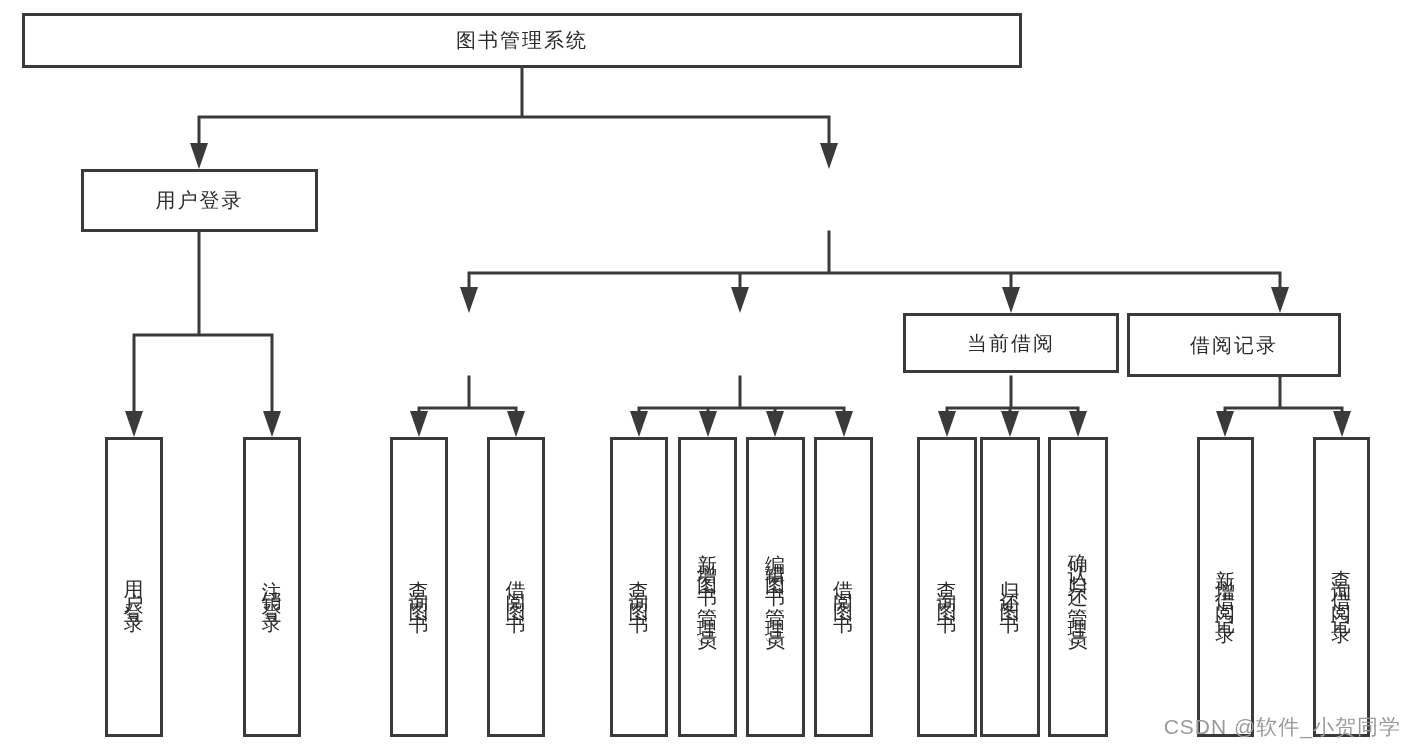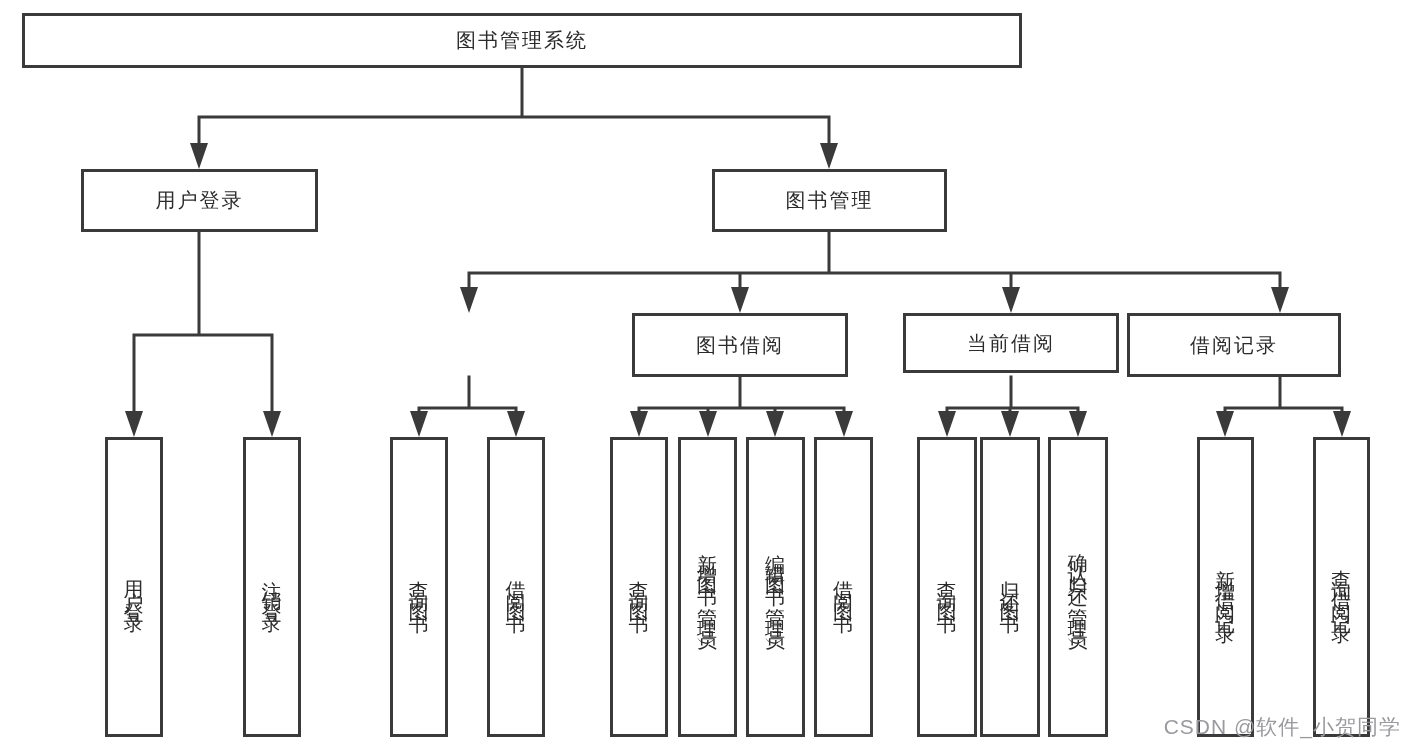--- a/index.html
+++ b/index.html
@@ -44,27 +44,21 @@
              M1216,411 h18 l-9,26 z M1333,411 h18 l-9,26 z"></path>
   </svg>
 
   <div class="node h" style="left:22px;top:13px;width:1000px;height:55px">
     <span class="lbl">图书管理系统</span>
   </div>
 
   <div class="node h" style="left:81px;top:169px;width:237px;height:63px">
     <span class="lbl">用户登录</span>
   </div>
-  <div class="node h" style="left:712px;top:169px;width:235px;height:63px">
-    <span class="lbl">图书管理</span>
-  </div>
 
-  <div class="node h" style="left:632px;top:313px;width:216px;height:64px">
-    <span class="lbl">图书借阅</span>
-  </div>
   <div class="node h" style="left:903px;top:313px;width:216px;height:60px">
     <span class="lbl">当前借阅</span>
   </div>
   <div class="node h" style="left:1127px;top:313px;width:214px;height:64px">
     <span class="lbl">借阅记录</span>
   </div>
 
   <div class="node v" style="left:105px;top:437px;width:58px;height:300px">
     <span class="lbl">用户登录</span>
   </div>

